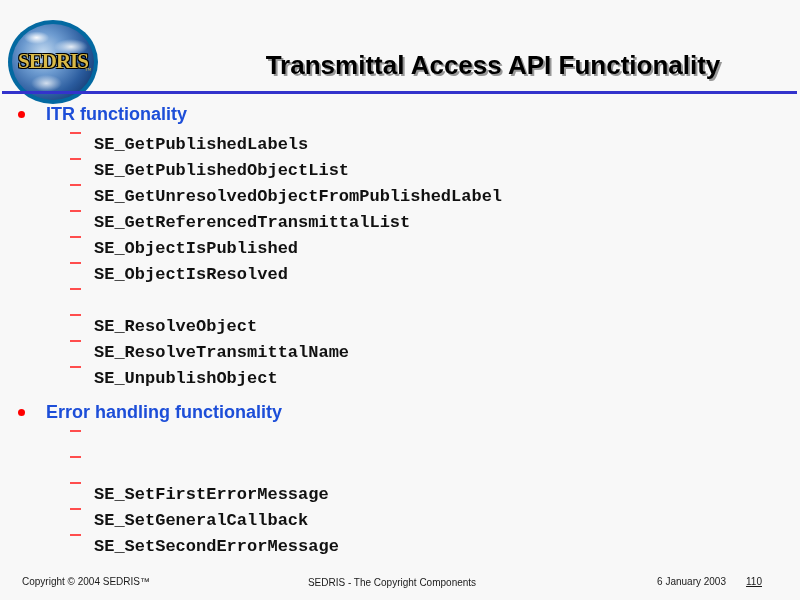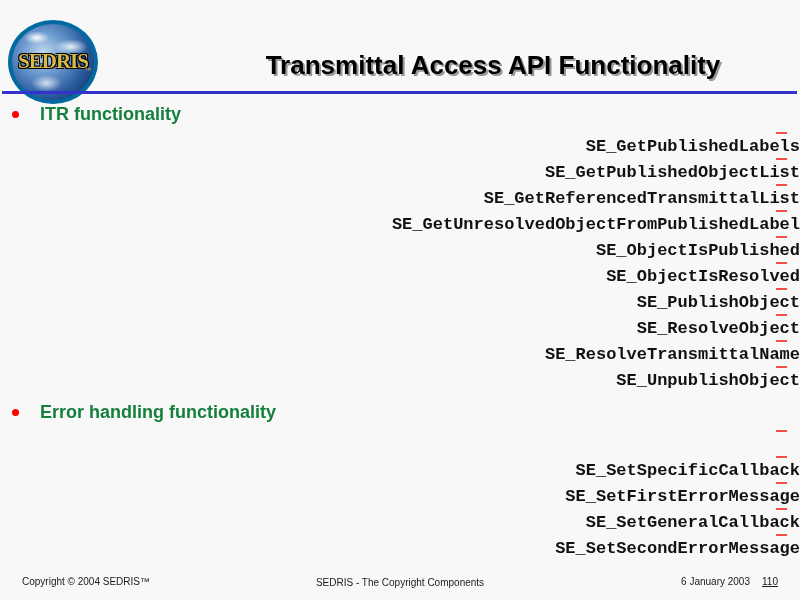--- a/index.html
+++ b/index.html
@@ -46,49 +46,49 @@
     white-space:nowrap;
   }
   .title-rule{
     position:absolute;left:2px;top:91px;width:795px;height:3px;
     background:#3333cc;
   }
   
   .content{position:absolute;left:0;top:100px;width:800px;}
   .section-heading{
     display:flex;align-items:center;
-    padding-left:12px;line-height:28px;margin-bottom:4px;
-    font-size:18px;font-weight:bold;color:#15803d;
+    padding-left:18px;line-height:28px;margin-bottom:4px;
+    font-size:18px;font-weight:bold;color:#1d4ed8;
   }
   .round-bullet{
     width:7px;height:7px;border-radius:50%;background:#ff0000;
     margin-right:21px;flex:0 0 auto;
   }
   .sub-item{
-    display:flex;align-items:flex-end;
-    padding-left:70px;line-height:26px;height:26px;flex-direction:column;
+    display:flex;align-items:flex-start;
+    padding-left:70px;line-height:26px;height:26px;
   }
   .dash{
     width:11px;height:2px;background:#ff4d4d;
     margin-right:13px;flex:0 0 auto;
   }
   .mono{
     font-family:"Liberation Mono",monospace;font-weight:bold;
     font-size:17px;color:#111;white-space:pre;
   }
   .section-gap{height:6px;}
   
   .footer{
-    position:absolute;left:0;right:0;top:576px;height:16px;
+    position:absolute;left:0;right:16px;top:576px;height:16px;
     font-size:10px;color:#1a1a1a;
   }
   .footer-left{position:absolute;left:22px;top:0;}
   .footer-center{position:absolute;left:0;right:0;top:1px;text-align:center;}
   .footer-right{position:absolute;right:22px;top:0;display:flex;}
-  .footer-page{margin-left:8px;min-width:20px;text-align:right;text-decoration:underline;}
+  .footer-page{margin-left:16px;min-width:20px;text-align:right;text-decoration:underline;}
 </style>
 </head>
 <body>
 
 <div class="logo">
   <div class="logo-ring"></div>
   <div class="logo-globe"></div>
   <div class="logo-text">SEDRIS</div>
   <div class="logo-tm">™</div>
 </div>
@@ -106,37 +106,36 @@
   <div class="sub-item">
     <span class="dash"></span>
     <span class="mono">SE_GetPublishedLabels</span>
   </div>
   <div class="sub-item">
     <span class="dash"></span>
     <span class="mono">SE_GetPublishedObjectList</span>
   </div>
   <div class="sub-item">
     <span class="dash"></span>
-    <span class="mono">SE_GetReferencedTransmittalList</span>
+    <span class="mono">SE_GetUnresolvedObjectFromPublishedLabel</span>
   </div>
   <div class="sub-item">
     <span class="dash"></span>
-    <span class="mono">SE_GetUnresolvedObjectFromPublishedLabel</span>
+    <span class="mono">SE_GetReferencedTransmittalList</span>
   </div>
   <div class="sub-item">
     <span class="dash"></span>
     <span class="mono">SE_ObjectIsPublished</span>
   </div>
   <div class="sub-item">
     <span class="dash"></span>
     <span class="mono">SE_ObjectIsResolved</span>
   </div>
   <div class="sub-item">
     <span class="dash"></span>
-    <span class="mono">SE_PublishObject</span>
   </div>
   <div class="sub-item">
     <span class="dash"></span>
     <span class="mono">SE_ResolveObject</span>
   </div>
   <div class="sub-item">
     <span class="dash"></span>
     <span class="mono">SE_ResolveTransmittalName</span>
   </div>
   <div class="sub-item">
@@ -149,21 +148,20 @@
   <div class="section-heading">
     <span class="round-bullet"></span>
     <span>Error handling functionality</span>
   </div>
 
   <div class="sub-item">
     <span class="dash"></span>
   </div>
   <div class="sub-item">
     <span class="dash"></span>
-    <span class="mono">SE_SetSpecificCallback</span>
   </div>
   <div class="sub-item">
     <span class="dash"></span>
     <span class="mono">SE_SetFirstErrorMessage</span>
   </div>
   <div class="sub-item">
     <span class="dash"></span>
     <span class="mono">SE_SetGeneralCallback</span>
   </div>
   <div class="sub-item">

